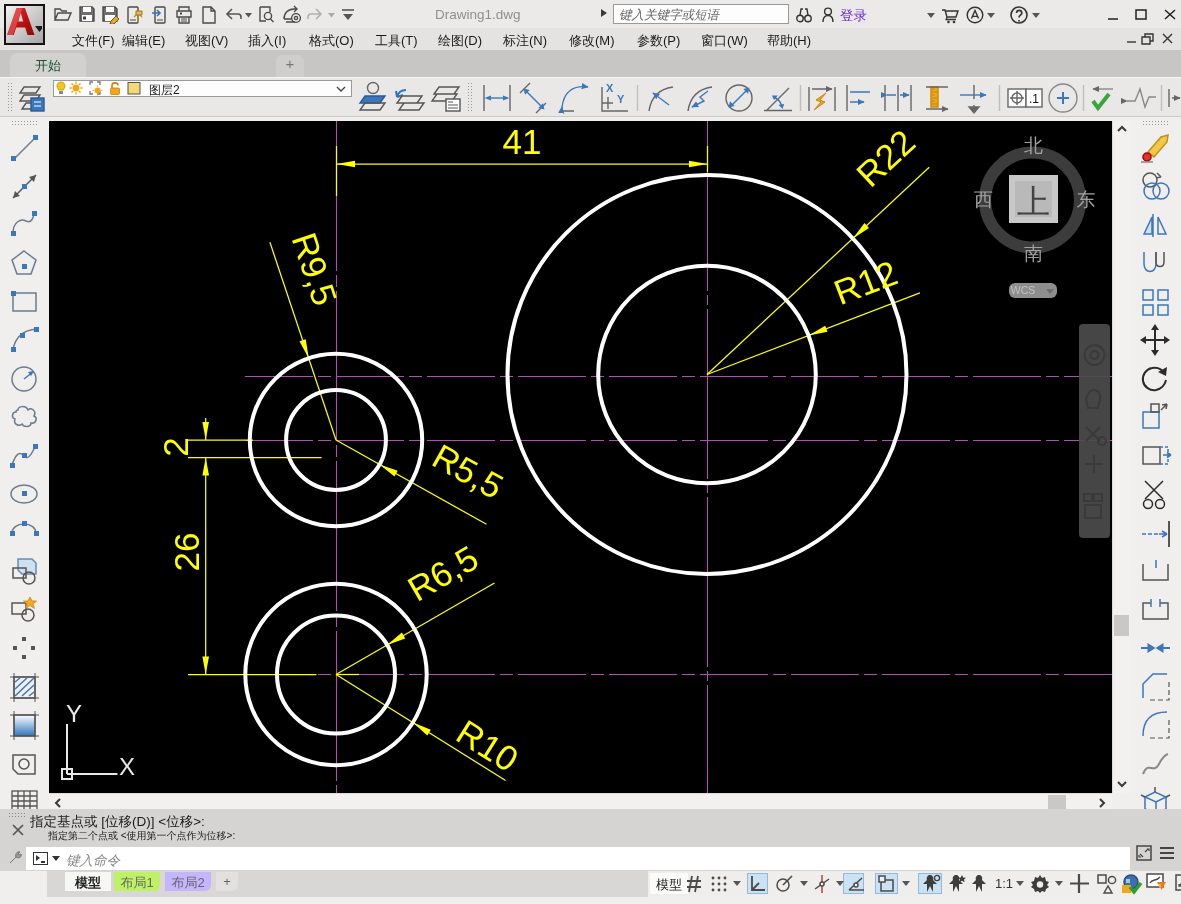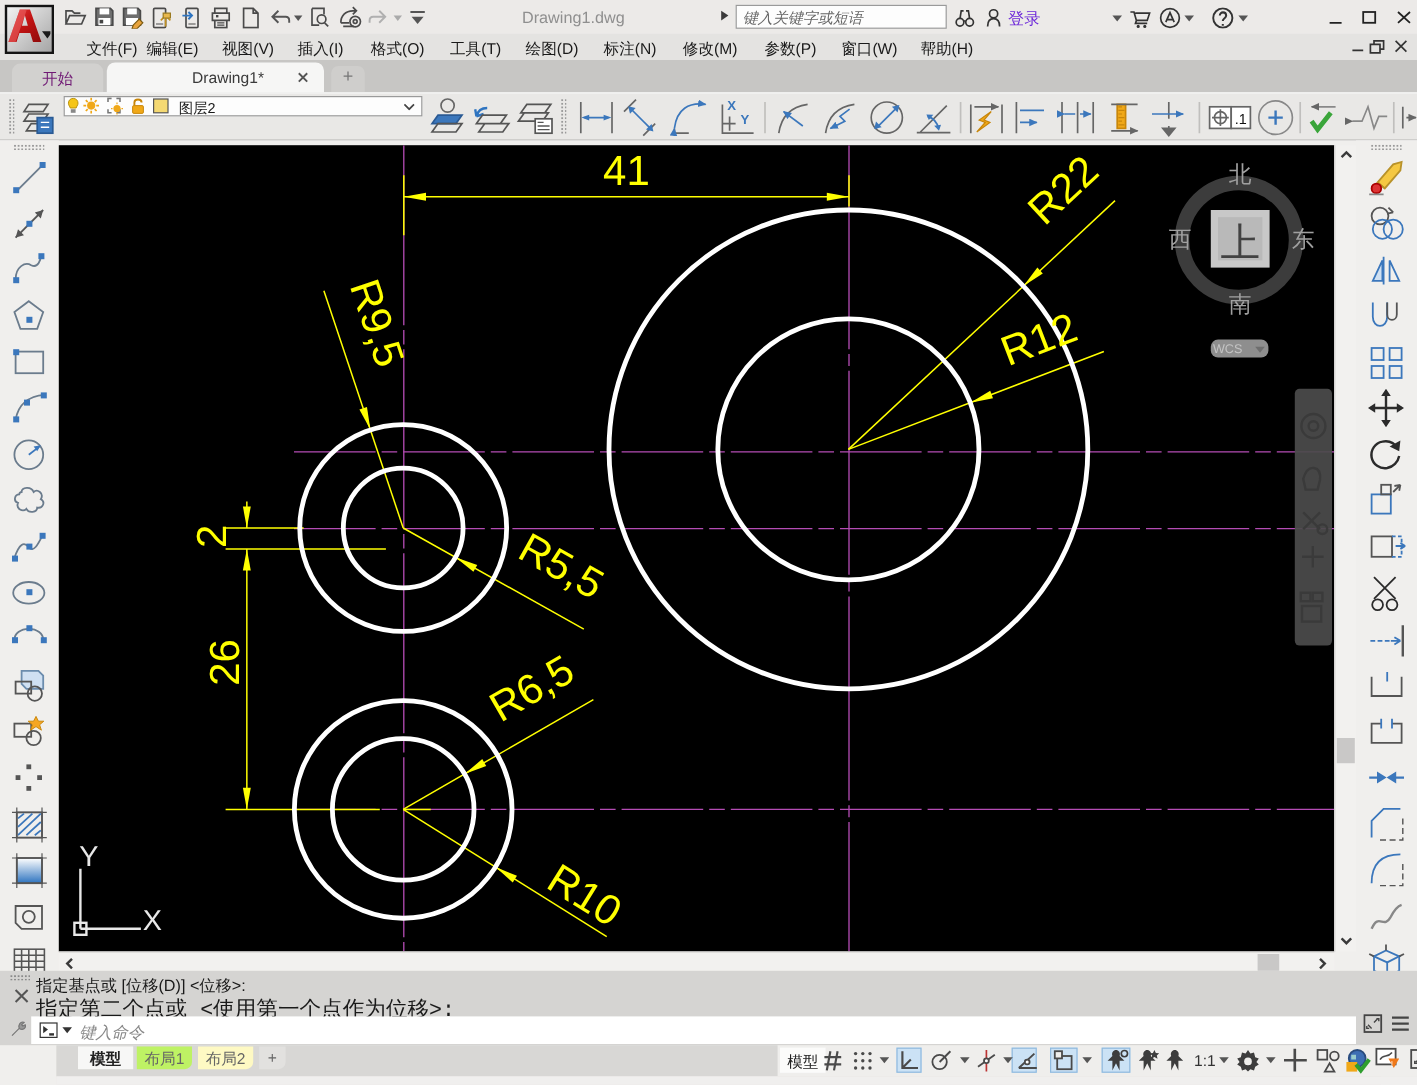--- a/index.html
+++ b/index.html
@@ -148,27 +148,21 @@
   <span class="abs" style="left:767px;top:4px;">帮助(H)</span>
   <svg class="abs" style="left:1125px;top:4px;" width="56" height="14" viewBox="0 0 56 14" stroke="#333" fill="none" stroke-width="1.4">
     <path d="M2 10 L11 10"></path>
     <path d="M20 5 L20 2 L28 2 L28 9 L25 9 M17 5 L25 5 L25 12 L17 12 Z"></path>
     <path d="M38 2 L47 11 M47 2 L38 11"></path>
   </svg>
 </div>
 
 <div class="abs" style="left:0;top:50px;width:1181px;height:27px;background:#c7c6c4;"></div>
 <div id="filetabs" class="abs" style="left:0;top:50px;width:1181px;height:27px;">
-  <div class="abs" style="left:10px;top:3px;width:76px;height:24px;background:#d2d1cf;border-radius:7px 7px 0 0;font-size:13px;color:#701a75;text-align:center;padding-top:4px;">开始</div>
-  <div class="abs" style="left:89px;top:2px;width:181px;height:25px;background:#f6f6f5;border-radius:7px 7px 0 0;font-size:13px;color:#3a3a3a;">
-    <span class="abs" style="left:71px;top:5px;">Drawing1*</span>
-    <svg class="abs" style="left:158px;top:7px;" width="11" height="11" viewBox="0 0 11 11" stroke="#555" stroke-width="1.6">
-        <path d="M2 2 L9 9 M9 2 L2 9"></path>
-      </svg>
-  </div>
+  <div class="abs" style="left:10px;top:3px;width:76px;height:24px;background:#d2d1cf;border-radius:7px 7px 0 0;font-size:13px;color:#14532d;text-align:center;padding-top:4px;">开始</div>
   <div class="abs" style="left:276px;top:5px;width:28px;height:22px;background:#cfcecc;border-radius:6px 6px 0 0;color:#777;font-size:15px;text-align:center;">+</div>
 </div>
 
 <div class="abs" style="left:0;top:77px;width:1181px;height:40px;background:#e9e8e6;border-top:1px solid #f5f5f5;border-bottom:1px solid #c9c8c6;"></div>
 <div id="toolbar" class="abs" style="left:0;top:77px;width:1181px;height:40px;">
   <div class="abs" style="left:7px;top:5px;width:5px;height:30px;background-image:radial-gradient(circle,#999 1px,transparent 1px);background-size:3px 3px;"></div>
 
   <svg class="abs" style="left:14px;top:4px;" width="34" height="33" viewBox="0 0 34 33" fill="none" stroke="#555" stroke-width="1.4">
     <path d="M10 6 L26 6 L22 12 L6 12 Z"></path>
       <path d="M8 12 L24 12 L20 18 L4 18 Z" transform="translate(2,2)"></path>
@@ -668,21 +662,21 @@
     </svg>
   <div class="abs" style="left:999px;top:1px;width:18px;height:14px;background:#c9c8c7;"></div>
 </div>
 
 <div id="cmdarea" class="abs" style="left:0;top:809px;width:1181px;height:62px;background:#d5d4d2;">
   <div class="abs" style="left:8px;top:3px;width:17px;height:5px;background-image:radial-gradient(circle,#8a8a8a 1px,transparent 1px);background-size:3px 3px;"></div>
   <svg class="abs" style="left:11px;top:14px;" width="14" height="14" viewBox="0 0 14 14" stroke="#555" stroke-width="1.7" fill="none">
       <path d="M2 2 L12 12 M12 2 L2 12"></path>
     </svg>
   <div class="abs" style="left:30px;top:4px;font-size:13.5px;color:#1a1a1a;">指定基点或  [位移(D)]  &lt;位移&gt;:</div>
-  <div class="abs" style="left:30px;top:20px;font-size:18px;color:#1a1a1a;font-family:Liberation Mono, monospace;">指定第二个点或  &lt;使用第一个点作为位移&gt;:</div>
+  <div class="abs" style="left:48px;top:20px;font-size:10px;color:#1a1a1a;">指定第二个点或  &lt;使用第一个点作为位移&gt;:</div>
   <svg class="abs" style="left:7px;top:41px;" width="16" height="16" viewBox="0 0 16 16" fill="none" stroke="#777" stroke-width="1.6">
       <path d="M3 13 L9 7 M9 7 C8 4 10 1 13 2 L11 4 L12 5 L14 4 C15 7 12 9 9 7 Z" fill="#999" stroke="#777" stroke-width="1"></path>
     </svg>
   <div class="abs" style="left:26px;top:38px;width:1104px;height:23px;background:#ffffff;"></div>
   <div class="abs" style="left:33px;top:43px;width:15px;height:13px;border:1.4px solid #333;"></div>
   <div class="abs" style="left:36px;top:46px;width:0px;height:0px;border-top:3px solid transparent;border-bottom:3px solid transparent;border-left:4px solid #333;"></div>
   <div class="abs" style="left:41px;top:52px;width:4px;height:1.5px;background:#333;"></div>
   <div class="abs" style="left:52px;top:47px;width:0;height:0;border-left:4px solid transparent;border-right:4px solid transparent;border-top:5px solid #333;"></div>
   <div class="abs" style="left:66px;top:43px;font-size:13.5px;font-style:italic;color:#888;">键入命令</div>
   <svg class="abs" style="left:1136px;top:36px;" width="40" height="16" viewBox="0 0 40 16" fill="none" stroke="#444" stroke-width="1.5">
@@ -691,21 +685,21 @@
     <path d="M24 3 L38 3 M24 8 L38 8 M24 13 L38 13" stroke-width="2"></path>
   </svg>
 </div>
 
 <div id="statusbar" class="abs" style="left:0;top:871px;width:1104px;height:33px;background:#e9e8e6;margin-left:47px;">
   <div class="abs" style="left:0;top:0;width:1181px;height:26px;background:#d8d7d5;"></div>
   <div class="abs" style="left:0;top:26px;width:1181px;height:7px;background:#f0efee;"></div>
 
   <div class="abs" style="left:18px;top:1px;width:46px;height:19px;background:#f7f7f6;font-size:13px;font-weight:bold;color:#222;text-align:center;padding-top:2px;">模型</div>
   <div class="abs" style="left:67px;top:1px;width:46px;height:19px;background:#bef264;font-size:13px;color:#666;text-align:center;padding-top:2px;border-radius:0 0 6px 0;">布局1</div>
-  <div class="abs" style="left:118px;top:1px;width:46px;height:19px;background:#fef9c3;font-size:13px;color:#666;text-align:center;padding-top:2px;border-radius:0 0 6px 0;">布局2</div>
+  <div class="abs" style="left:118px;top:1px;width:46px;height:19px;background:#c4b5fd;font-size:13px;color:#666;text-align:center;padding-top:2px;border-radius:0 0 6px 0;">布局2</div>
   <div class="abs" style="left:169px;top:1px;width:22px;height:19px;background:#e2e1df;font-size:13px;color:#666;text-align:center;padding-top:2px;border-radius:0 0 6px 0;">+</div>
 
   <div class="abs" style="left:601px;top:0px;width:580px;height:26px;background:#efeeec;"></div>
   <div class="abs" style="left:603px;top:2px;width:38px;height:21px;background:#fbfbfa;font-size:13px;color:#222;text-align:center;padding-top:3px;">模型</div>
   <div class="abs" style="left:700px;top:2px;width:21px;height:21px;background:#cbe2f5;border:1px solid #90bade;"></div>
   <div class="abs" style="left:796px;top:2px;width:21px;height:21px;background:#cbe2f5;border:1px solid #90bade;"></div>
   <div class="abs" style="left:828px;top:2px;width:23px;height:21px;background:#cbe2f5;border:1px solid #90bade;"></div>
   <div class="abs" style="left:871px;top:2px;width:24px;height:21px;background:#cbe2f5;border:1px solid #90bade;"></div>
   <svg class="abs" style="left:601px;top:0;" width="580" height="26" viewBox="0 0 580 26" fill="none" stroke="#4a4a4a" stroke-width="1.5">
 

